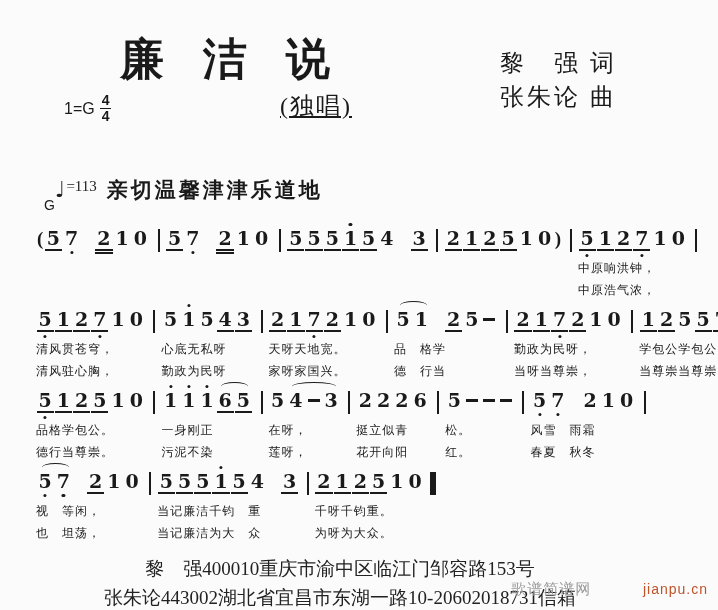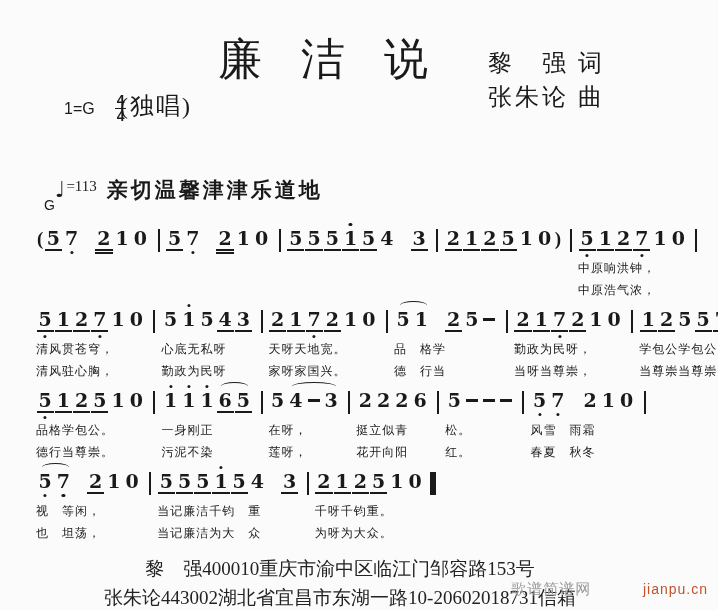--- a/index.html
+++ b/index.html
@@ -4,31 +4,31 @@
 <style>
   html,body{margin:0;padding:0;}
   .sheet{
     width:718px;height:610px;position:relative;overflow:hidden;
     background:#fbfbfb;color:#1a1a1a;
     font-family:"Liberation Serif","DejaVu Serif",serif;
   }
   
   .header{position:relative;height:170px;}
   .title{
-    position:absolute;left:120px;width:420px;top:30px;text-align:center;
-    font-size:44px;font-weight:normal;letter-spacing:14px;white-space:nowrap;
+    position:absolute;left:120px;width:420px;top:30px;text-align:left;
+    font-size:44px;font-weight:bold;letter-spacing:14px;white-space:nowrap;
   }
   .subtitle{
-    position:absolute;left:120px;width:420px;top:90px;
-    font-size:24px;letter-spacing:2px;
-  }
-  .credits{position:absolute;left:488px;top:46px;font-size:24px;line-height:34px;letter-spacing:3px;white-space:nowrap;}
+    position:absolute;left:106px;width:420px;top:90px;text-align:center;
+    font-size:24px;letter-spacing:2px;text-decoration:underline;
+  }
+  .credits{position:absolute;left:500px;top:46px;font-size:24px;line-height:34px;letter-spacing:3px;white-space:nowrap;}
   .keysig{
     position:absolute;left:64px;top:94px;font-family:"Liberation Sans",sans-serif;
-    font-size:16px;display:flex;align-items:center;gap:20px;
+    font-size:16px;display:flex;align-items:center;gap:5px;
   }
   .ts{display:inline-flex;flex-direction:column;align-items:center;font-weight:bold;font-size:14px;line-height:13px;}
   .ts .tnum{border-bottom:1.4px solid #1a1a1a;padding:0 2px 1px;}
   .ts .tden{padding-top:1px;}
   
   .tempo{position:relative;margin:6px 0 16px 55px;display:flex;align-items:center;height:28px;}
   .tempo .qnote{font-family:"DejaVu Sans",sans-serif;font-size:22px;line-height:22px;}
   .tempo .bpm{font-family:Liberation Serif, serif;font-size:15px;margin:0 10px 8px 1px;}
   .tempo .expr{font-size:21px;font-weight:bold;letter-spacing:3px;}
   .tempo .glabel{position:absolute;left:-11px;top:21px;font-family:"Liberation Sans",sans-serif;font-size:14px;}

